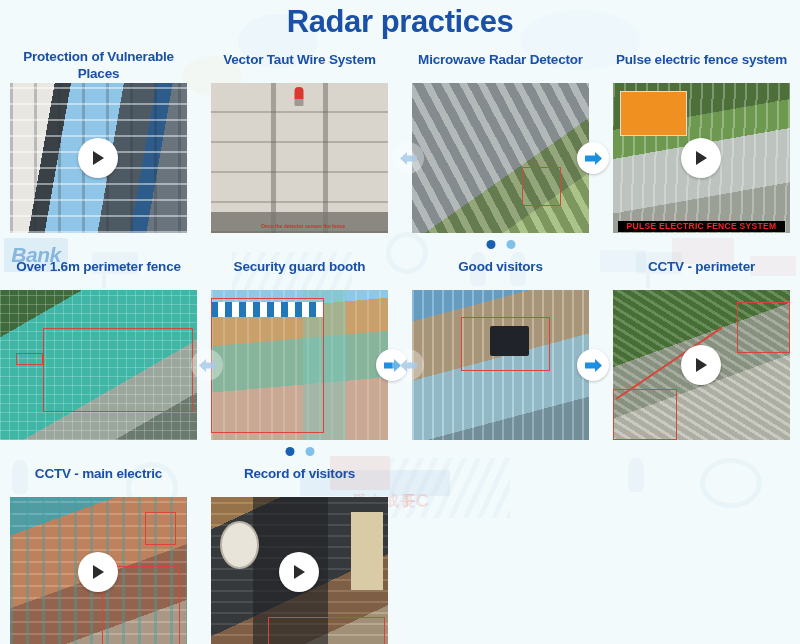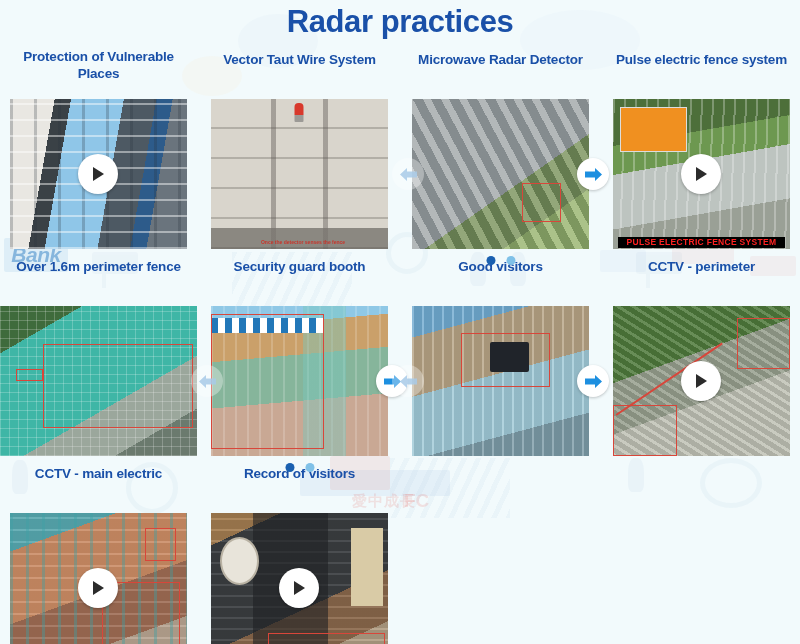--- a/index.html
+++ b/index.html
@@ -117,21 +117,20 @@
     row-gap: 0;
     padding: 0;
     margin-top: 5px;
   }
 
   .cell {
     position: relative;
     display: flex;
     flex-direction: column;
     align-items: center;
-    gap: 16px;
   }
 
   .cell-label {
     color: #1a50a8;
     font-size: 13.5px;
     font-weight: bold;
     text-align: center;
     line-height: 17px;
     letter-spacing: -0.2px;
     width: 96%;

